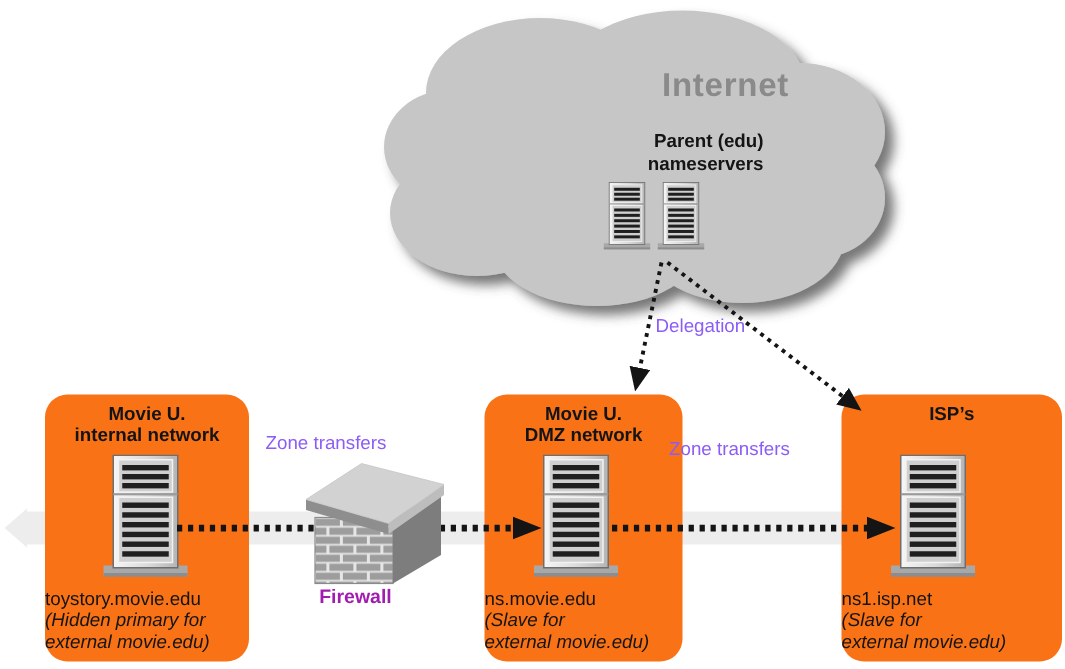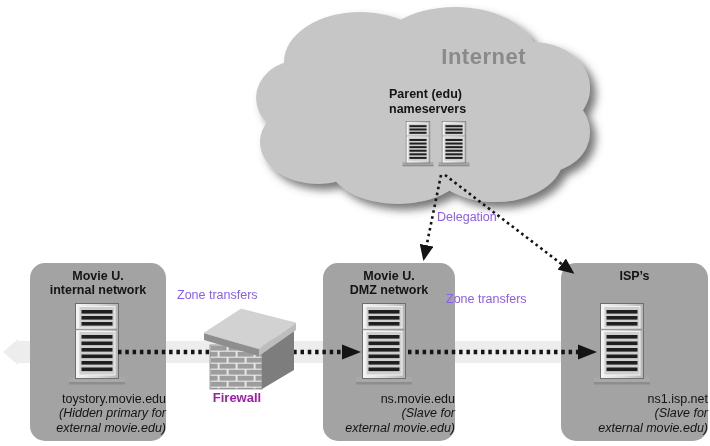--- a/index.html
+++ b/index.html
@@ -4,38 +4,38 @@
 <style>
   html,body{margin:0;padding:0;background:#fff;}
   .stage{
     position:relative;width:710px;height:446px;overflow:hidden;
     background:#fff;font-family:"Liberation Sans",sans-serif;color:#141414;
   }
   .layer{position:absolute;left:0;top:0;}
   .abs{position:absolute;}
   .net-box{
     position:absolute;top:263px;height:178px;
-    background:#a3a3a3;border-radius:15px;
+    background:#f97316;border-radius:15px;
   }
   .net-title{
     position:absolute;top:6px;left:0;right:0;text-align:center;
     font-weight:bold;font-size:12.5px;line-height:14px;color:#141414;
   }
   .net-label{
-    position:absolute;bottom:6px;left:0;right:0;text-align:right;
+    position:absolute;bottom:6px;left:0;right:0;text-align:left;
     font-size:12.5px;line-height:14.5px;color:#141414;
   }
   .net-label .note{font-style:italic;}
   .lbl{position:absolute;font-size:12.5px;line-height:14px;color:#8b5cf6;white-space:nowrap;}
   .internet-title{
     position:absolute;left:346px;top:44px;width:180px;text-align:right;
     font-size:22px;font-weight:bold;color:#8a8a8a;letter-spacing:.5px;
   }
   .parent-label{
-    position:absolute;left:389px;top:87px;width:120px;text-align:left;
+    position:absolute;left:389px;top:87px;width:120px;text-align:right;
     font-weight:bold;font-size:12.5px;line-height:15px;color:#141414;
   }
   .fw-label{position:absolute;left:187px;top:390px;width:100px;text-align:center;
     font-weight:bold;font-size:13px;color:#a21caf;}
   .zone-lbl{width:120px;text-align:left;}
 </style>
 </head>
 <body>
 
 <div class="stage">

